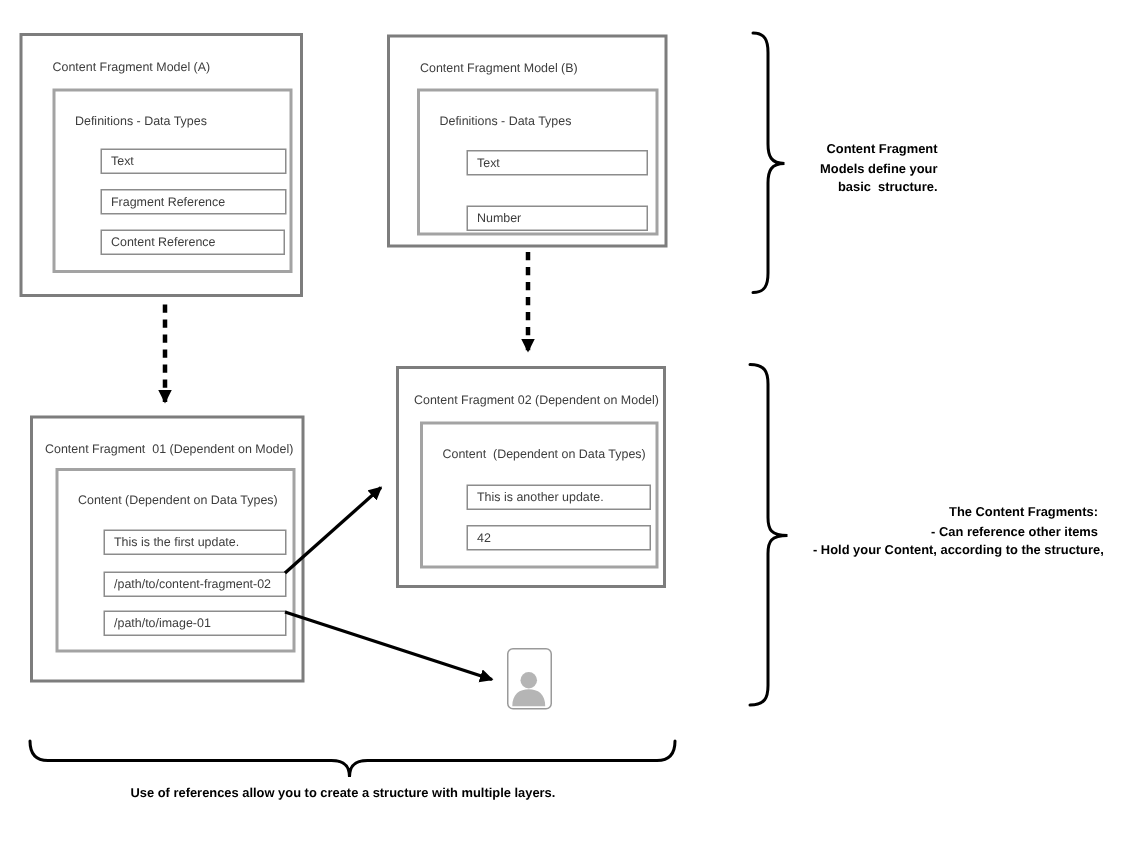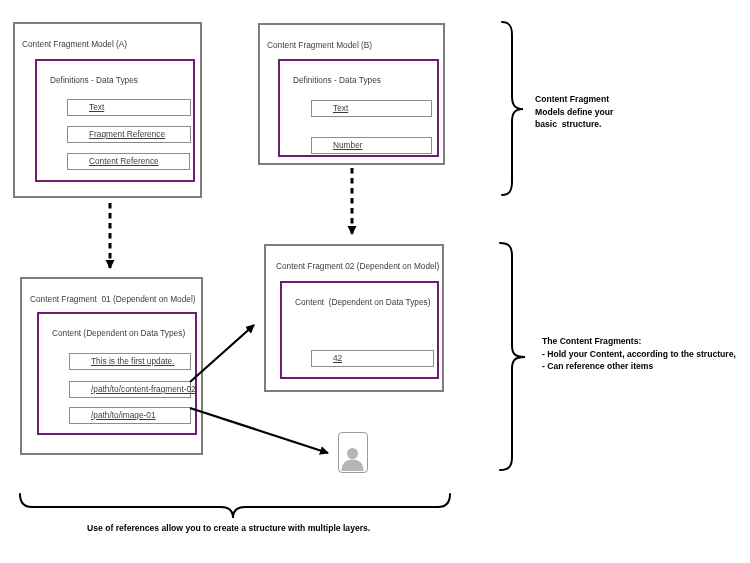--- a/index.html
+++ b/index.html
@@ -14,57 +14,56 @@
   .outer-box {
     position: absolute;
     box-sizing: border-box;
     background: #ffffff;
     border: 2px solid #7d7d7d;
   }
   .inner-box {
     position: absolute;
     box-sizing: border-box;
     background: #ffffff;
-    border: 2px solid #701a75;
+    border: 2px solid #a3a3a3;
   }
   .box-title {
     position: absolute;
-    top: 15px; left: 7px;
+    top: 15px; left: 20px;
     font-size: 8.3px;
     white-space: pre;
     color: #3d3d3d;
   }
   .section-label {
     position: absolute;
     top: 14px; left: 13px;
     font-size: 8.3px;
     white-space: pre;
     color: #3d3d3d;
   }
   .field {
     position: absolute;
     box-sizing: border-box;
     height: 17px;
     border: 1.5px solid #8c8c8c;
     background: #ffffff;
     font-size: 8.3px;
     line-height: 14px;
-    padding-left: 21px;
+    padding-left: 6px;
     white-space: pre;
     color: #3d3d3d;
-    text-decoration: underline;
   }
   .note {
     position: absolute;
     color: #000000;
     font-weight: bold;
     font-size: 8.6px;
     line-height: 12.6px;
   }
-  .note div { white-space: pre; }
+  .note div { white-space: pre; text-align: right; }
   .svg-overlay {
     position: absolute;
     left: 0; top: 0;
     pointer-events: none;
   }
   .image-card {
     position: absolute;
     left: 338px; top: 432px;
     width: 30px; height: 41px;
     box-sizing: border-box;
@@ -105,20 +104,21 @@
       <div class="field" style="left:30px; top:39px; width:122px">This is the first update.</div>
       <div class="field" style="left:30px; top:67px; width:122px">/path/to/content-fragment-02</div>
       <div class="field" style="left:30px; top:93px; width:122px">/path/to/image-01</div>
     </div>
   </div>
 
   <div class="outer-box" style="left:264px; top:244px; width:180px; height:148px">
     <div class="box-title" style="left:10px">Content Fragment 02 (Dependent on Model)</div>
     <div class="inner-box" style="left:14px; top:35px; width:159px; height:98px">
       <div class="section-label">Content  (Dependent on Data Types)</div>
+      <div class="field" style="left:29px; top:40px; width:123px">This is another update.</div>
       <div class="field" style="left:29px; top:67px; width:123px">42</div>
     </div>
   </div>
 
   <div class="image-card">
     <svg width="27" height="38" viewBox="0 0 27 38">
       <circle cx="13.5" cy="20.5" r="5.5" fill="#b5b5b5"></circle>
       <path d="M2.5,38 C2.5,29.5 7.5,26.5 13.5,26.5 C19.5,26.5 24.5,29.5 24.5,38 Z" fill="#b5b5b5"></path>
     </svg>
   </div>
@@ -146,19 +146,19 @@
   </svg>
 
   <div class="note" style="left:535px; top:93px; width:90px">
     <div>Content Fragment</div>
     <div>Models define your</div>
     <div>basic  structure.</div>
   </div>
 
   <div class="note" style="left:542px; top:335px; width:190px">
     <div>The Content Fragments:</div>
+    <div>- Can reference other items</div>
     <div>- Hold your Content, according to the structure,</div>
-    <div>- Can reference other items</div>
   </div>
 
   <div class="note" style="left:87px; top:522px; width:400px">Use of references allow you to create a structure with multiple layers.</div>
 
 </div>
 
 </body></html>

